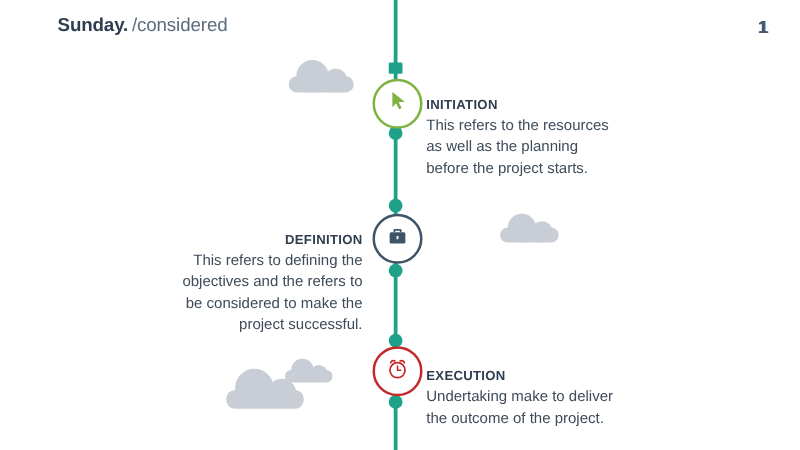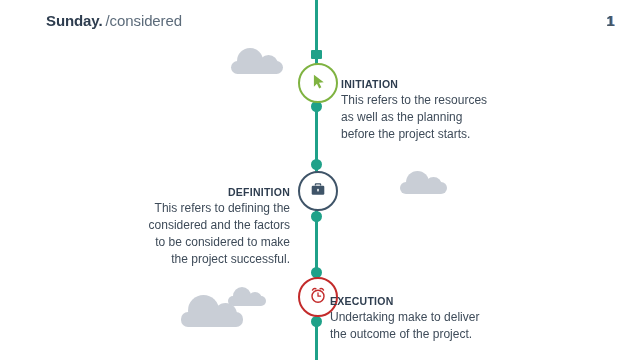--- a/index.html
+++ b/index.html
@@ -187,32 +187,32 @@
       <svg width="18" height="18" viewBox="0 0 24 24" aria-hidden="true">
         <path d="M9.2 4.2 h5.6 a1.5 1.5 0 0 1 1.5 1.5 V7.4 h-1.8 V6.0 H9.5 v1.4 H7.7 V5.7 A1.5 1.5 0 0 1 9.2 4.2 Z" fill="#3f5468"></path>
         <rect x="3.6" y="7.6" width="16.8" height="12.0" rx="1.6" fill="#3f5468"></rect>
         <rect x="11.0" y="11.6" width="2.0" height="3.6" rx="0.6" fill="#ffffff"></rect>
       </svg>
     </span>
   </div>
 
   <div class="block left-side" style="left:138px; top:166px; width:152px;">
     <p class="m-title">DEFINITION</p>
-    <p class="m-body">This refers to defining the considered and the factors to be considered to make the project successful.</p>
+    <p class="m-body">This refers to defining the objectives and the refers to be considered to make the project successful.</p>
   </div>
 
   <div class="badge red" style="left:298px; top:277px;">
     <span>
       <svg width="20" height="20" viewBox="0 0 24 24" aria-hidden="true">
         <circle cx="12" cy="13.4" r="7.2" fill="none" stroke="#c32b2b" stroke-width="1.7"></circle>
         <path d="M5.4 6.1 a3.3 3.3 0 0 1 4.0 -1.6" fill="none" stroke="#c32b2b" stroke-width="1.7" stroke-linecap="round"></path>
         <path d="M18.6 6.1 a3.3 3.3 0 0 0 -4.0 -1.6" fill="none" stroke="#c32b2b" stroke-width="1.7" stroke-linecap="round"></path>
         <path d="M12 9.3 V13.4 H15.1" fill="none" stroke="#c32b2b" stroke-width="1.5" stroke-linecap="round" stroke-linejoin="round"></path>
       </svg>
     </span>
   </div>
 
-  <div class="block right-side" style="left:330px; top:275px; width:152px;">
+  <div class="block right-side" style="left:341px; top:275px; width:152px;">
     <p class="m-title">EXECUTION</p>
     <p class="m-body">Undertaking make to deliver the outcome of the project.</p>
   </div>
 
 </div>
 
 </body></html>

